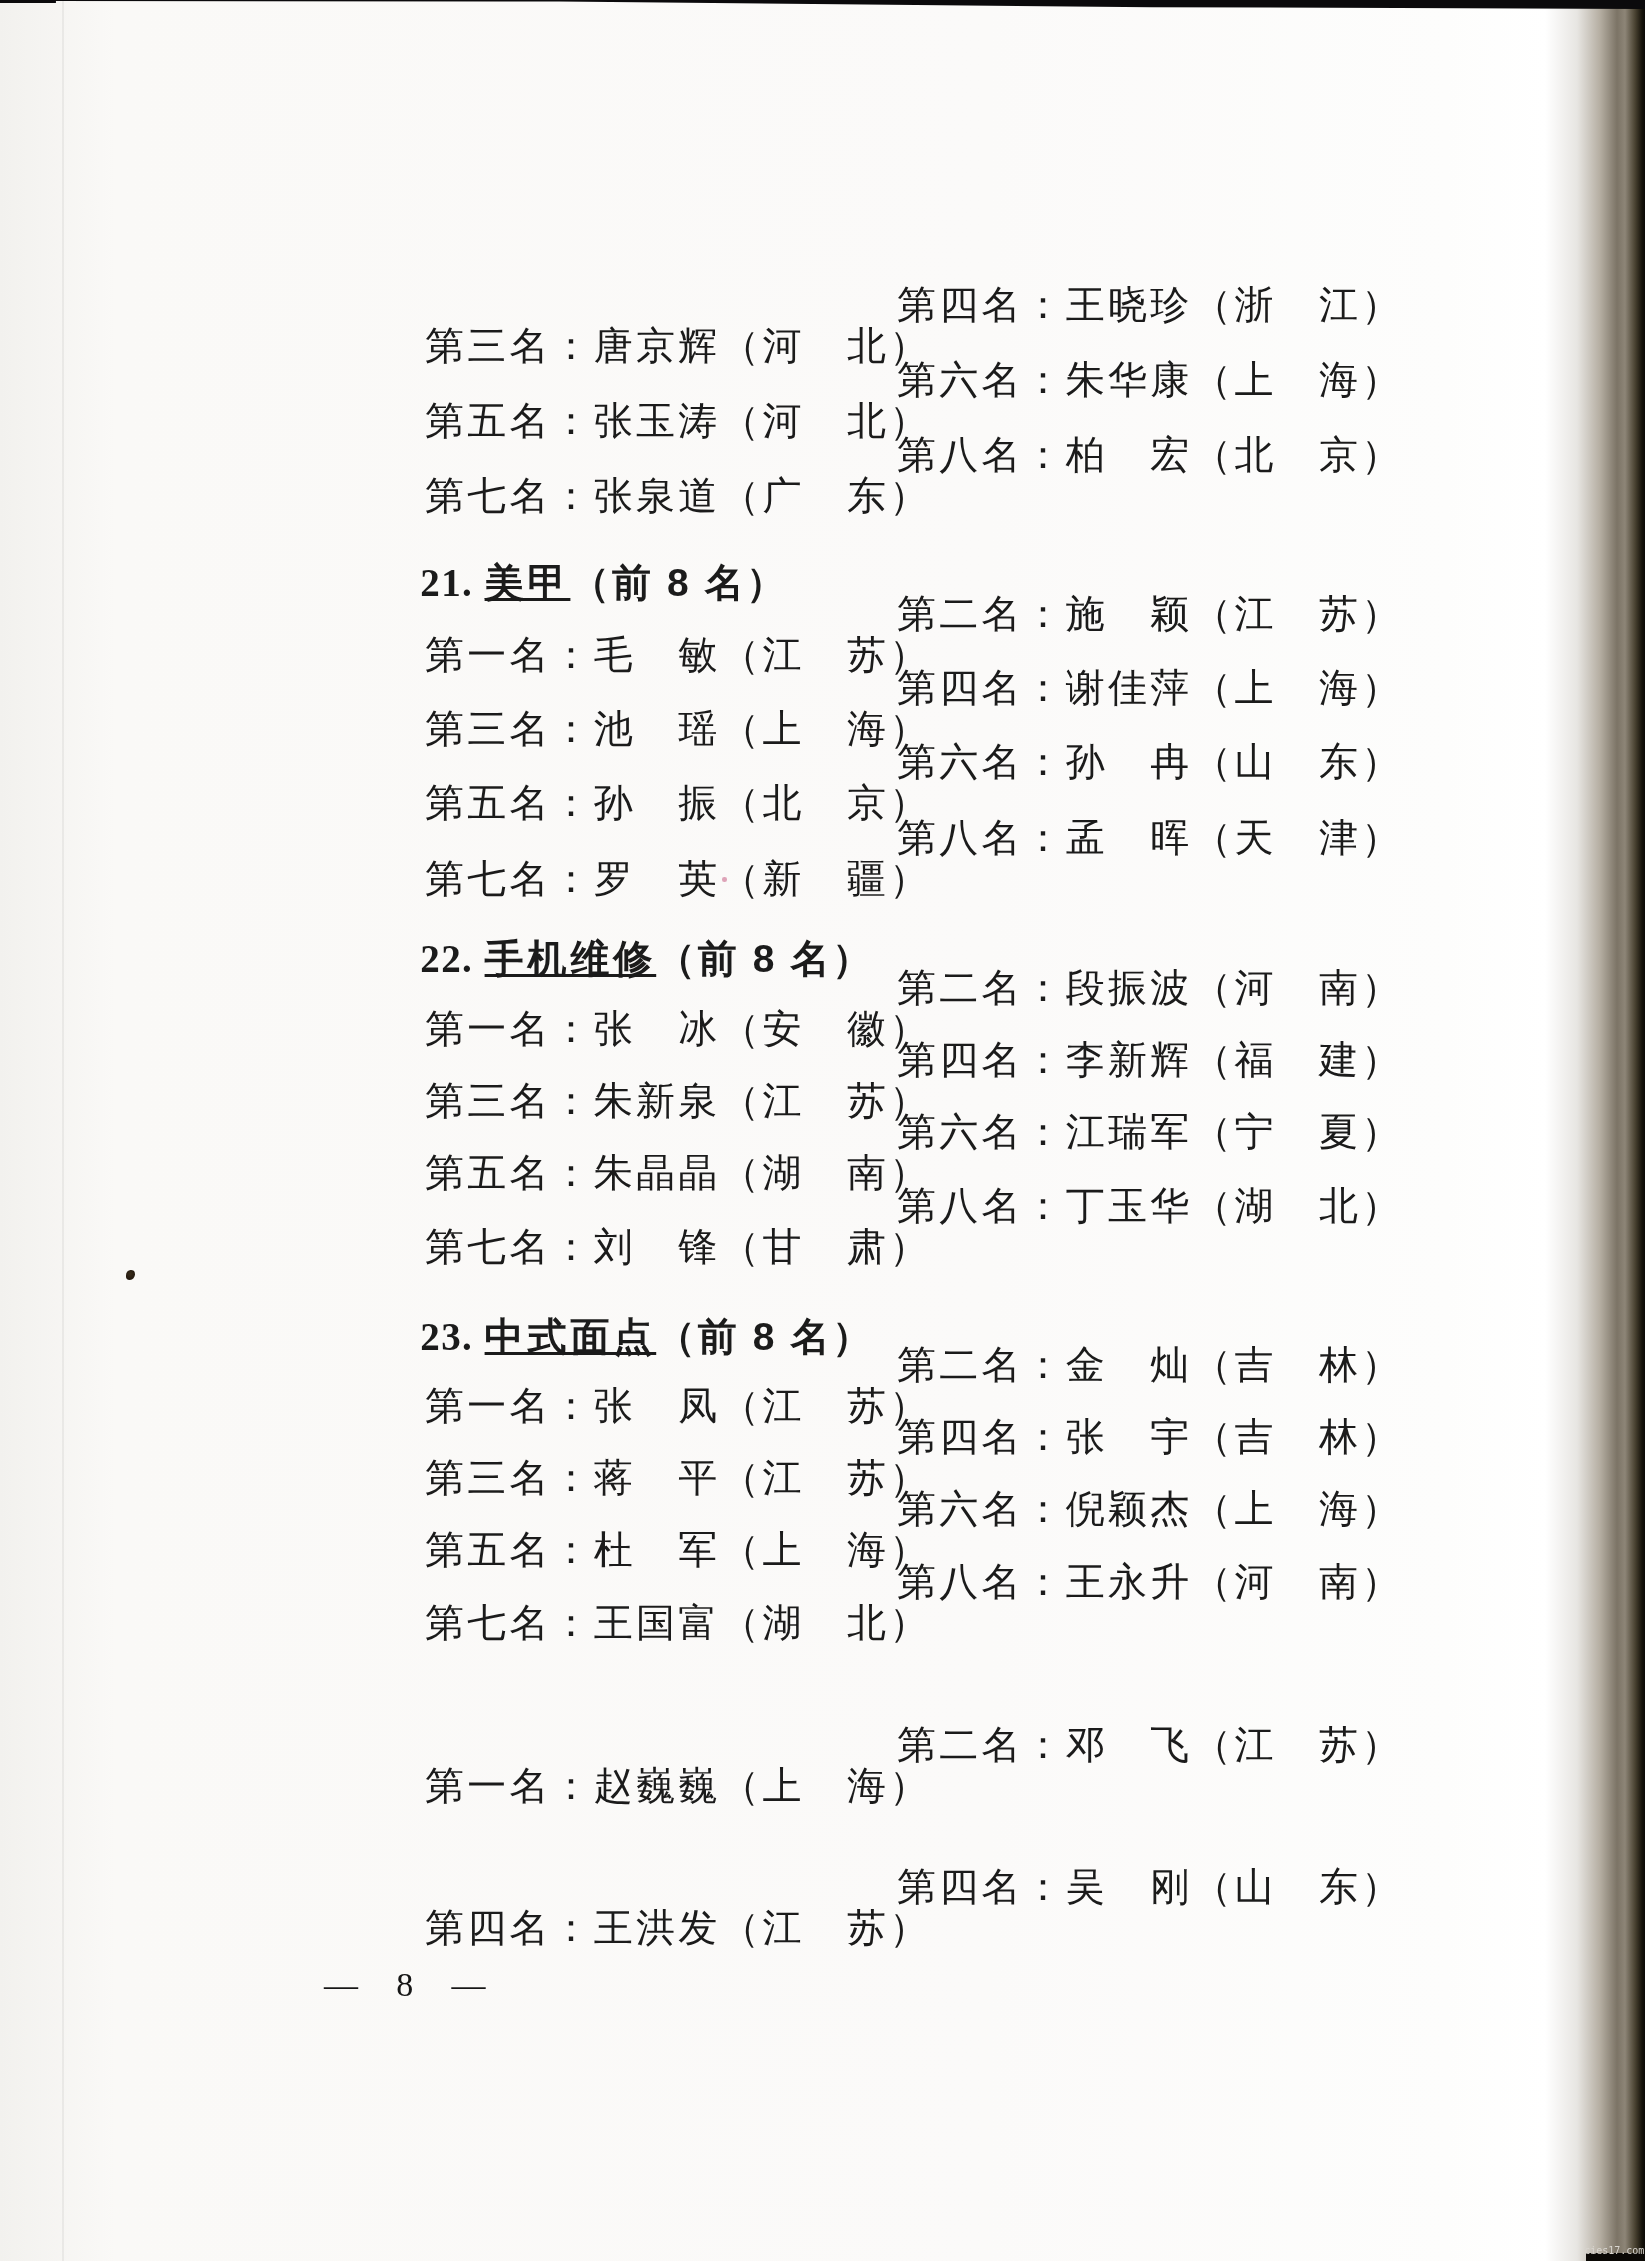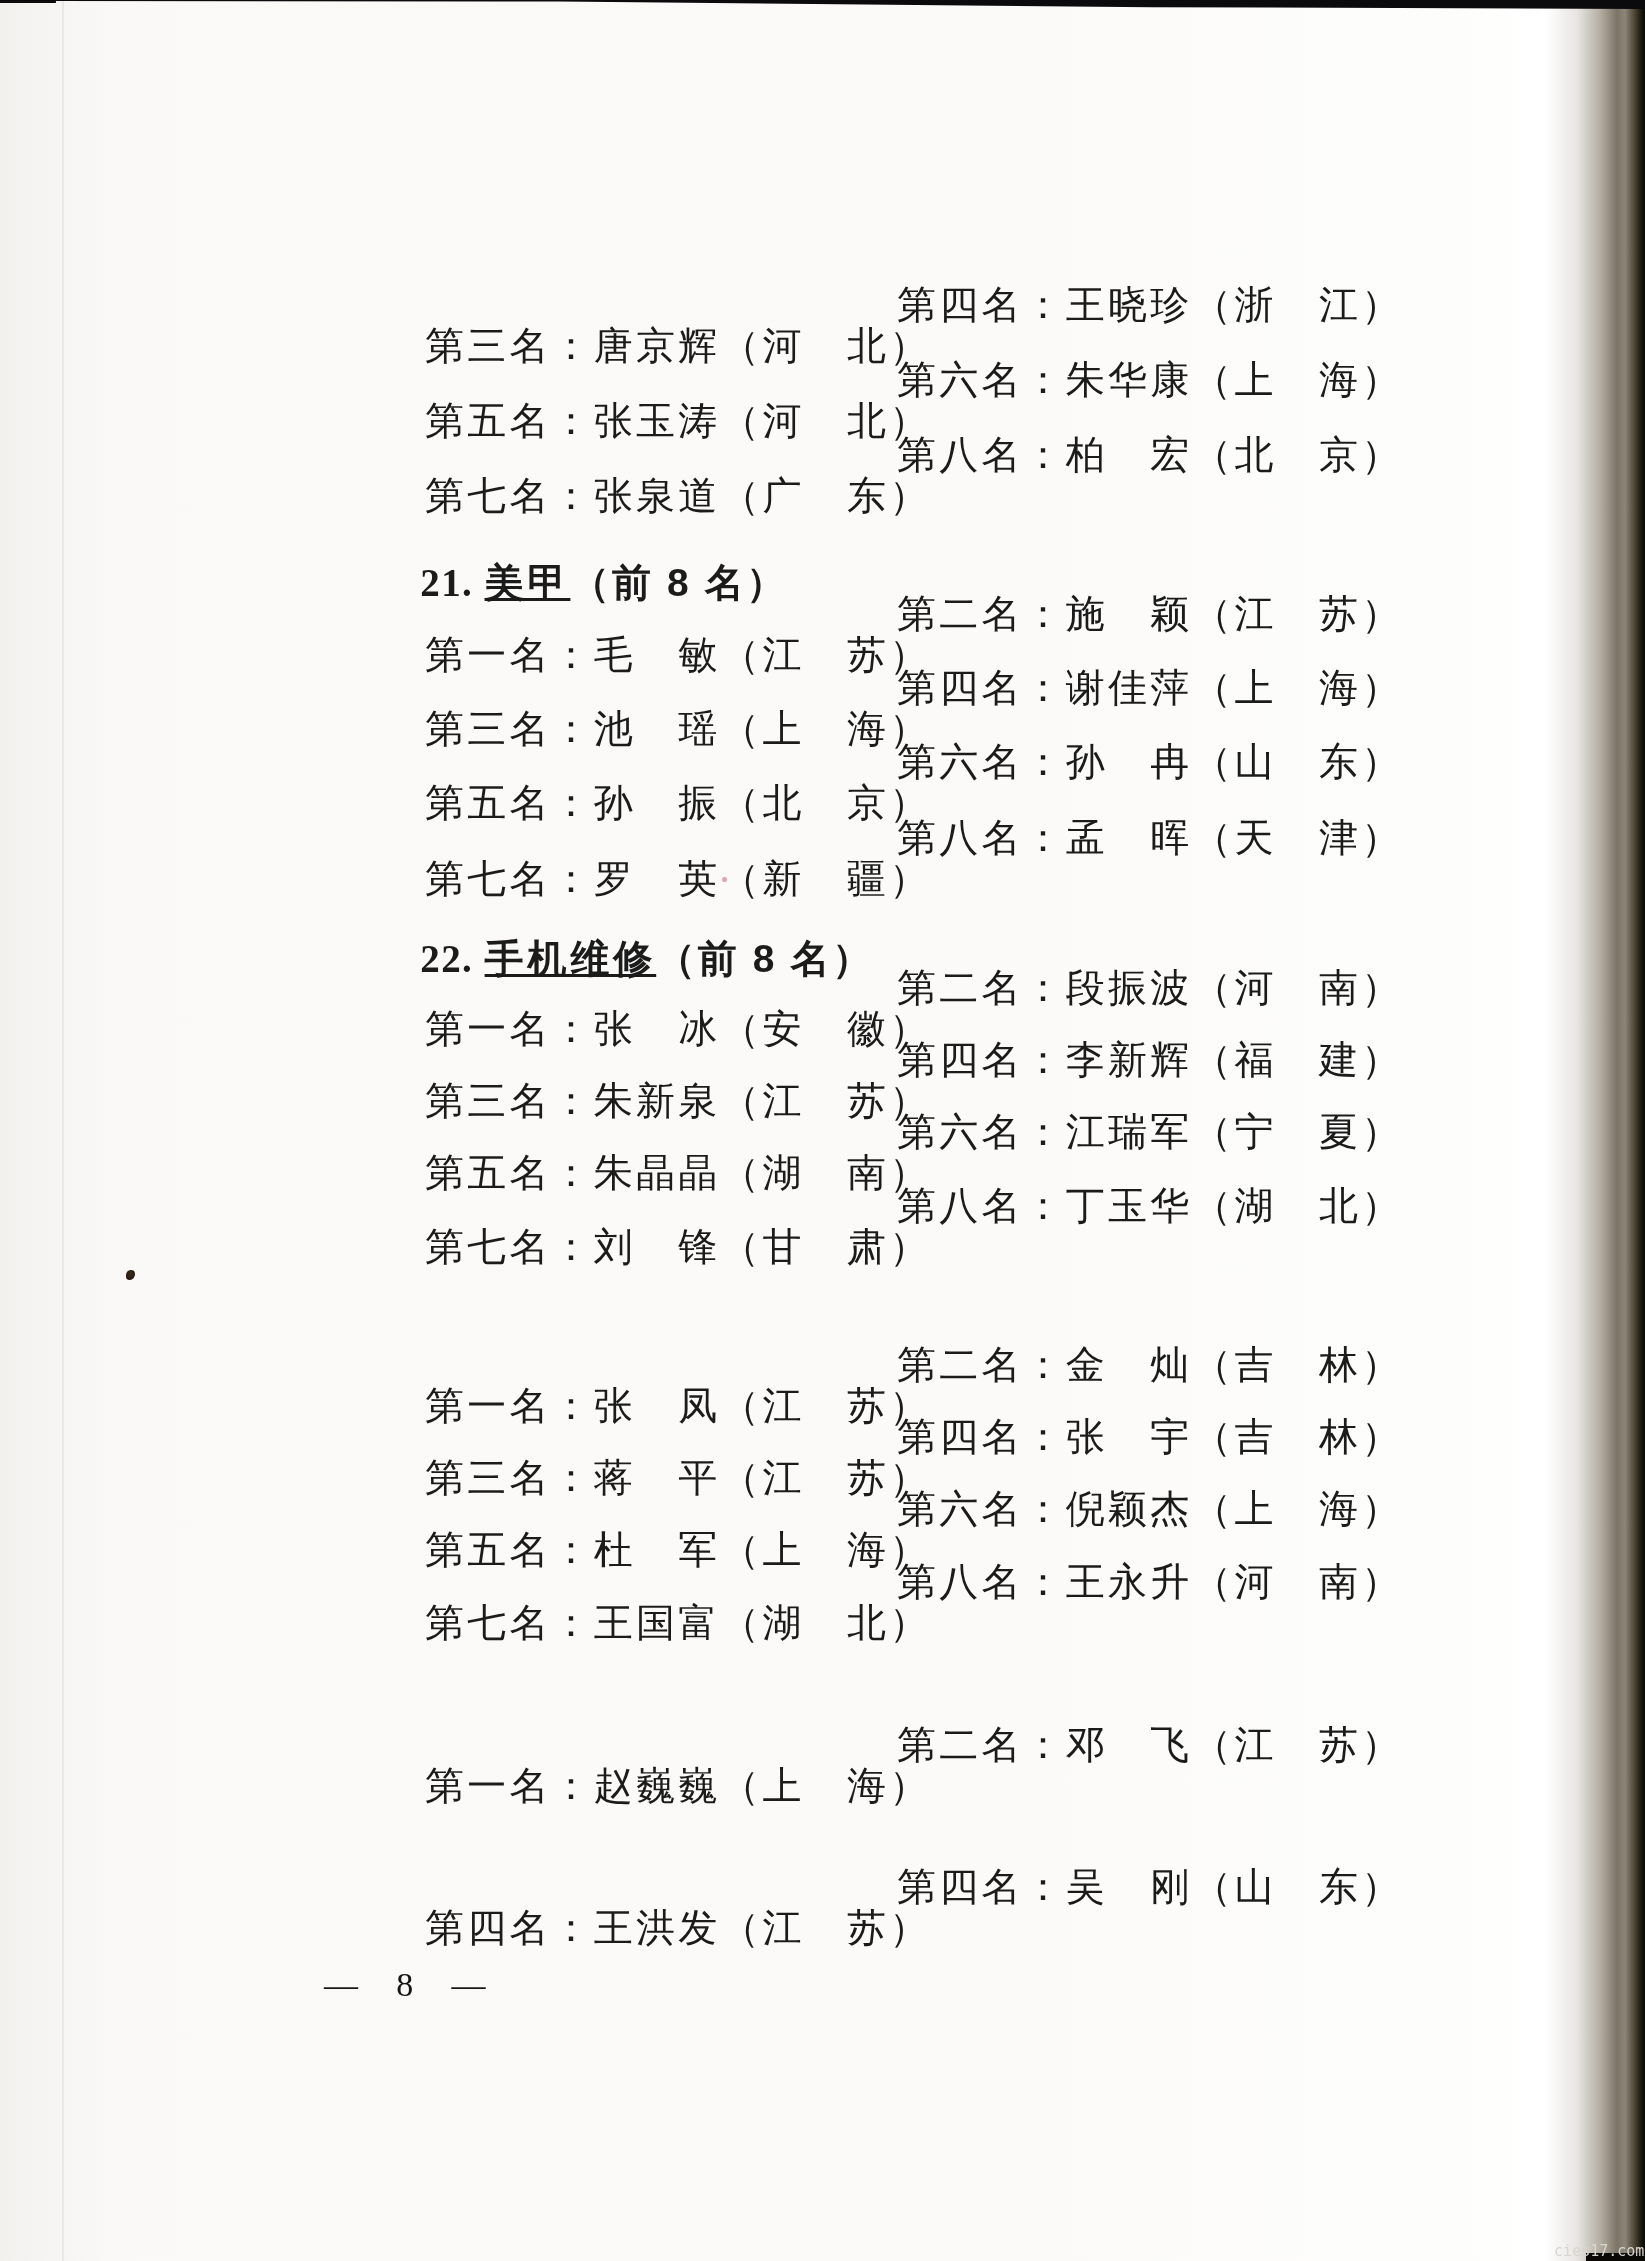--- a/index.html
+++ b/index.html
@@ -124,21 +124,21 @@
     left: 722px; top: 877px;
     width: 4.5px; height: 4.5px;
     border-radius: 50%;
     background: rgba(198, 92, 132, 0.55);
     z-index: 3;
   }
   #watermark {
     position: absolute;
     right: 0.6px; bottom: 4.5px;
     font-family: "DejaVu Sans Mono", "Liberation Mono", monospace;
-    font-size: 15px;
+    font-size: 10px;
     line-height: 10.3px;
     color: #d8d5cf;
     letter-spacing: 0px;
     z-index: 9;
     white-space: pre;
   }
 </style>
 </head>
 <body>
 
@@ -190,20 +190,23 @@
   </div>
   <div class="line row" style="top:1111px">
     <span class="c1">第五名：朱晶晶（湖　南）</span>
     <span class="c2">第六名：江瑞军（宁　夏）</span>
   </div>
   <div class="line row" style="top:1185px">
     <span class="c1">第七名：刘　锋（甘　肃）</span>
     <span class="c2">第八名：丁玉华（湖　北）</span>
   </div>
 
+  <div class="line heading" style="top:1275px">
+    <span class="hnum">23.</span><span class="htitle">中式面点</span><span class="hscope">（前 8 名）</span>
+  </div>
   <div class="line row" style="top:1344px">
     <span class="c1">第一名：张　凤（江　苏）</span>
     <span class="c2">第二名：金　灿（吉　林）</span>
   </div>
   <div class="line row" style="top:1416px">
     <span class="c1">第三名：蒋　平（江　苏）</span>
     <span class="c2">第四名：张　宇（吉　林）</span>
   </div>
   <div class="line row" style="top:1488px">
     <span class="c1">第五名：杜　军（上　海）</span>

